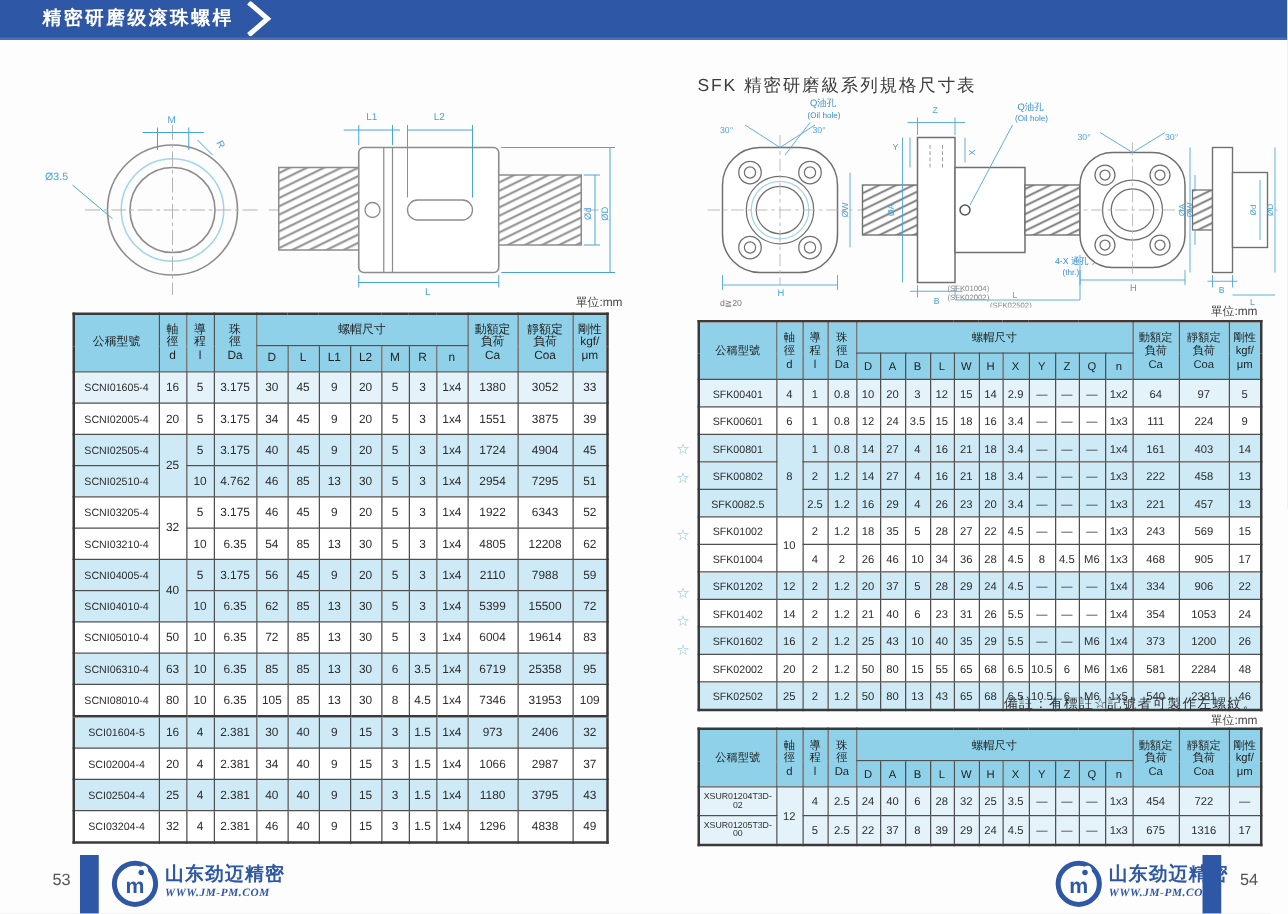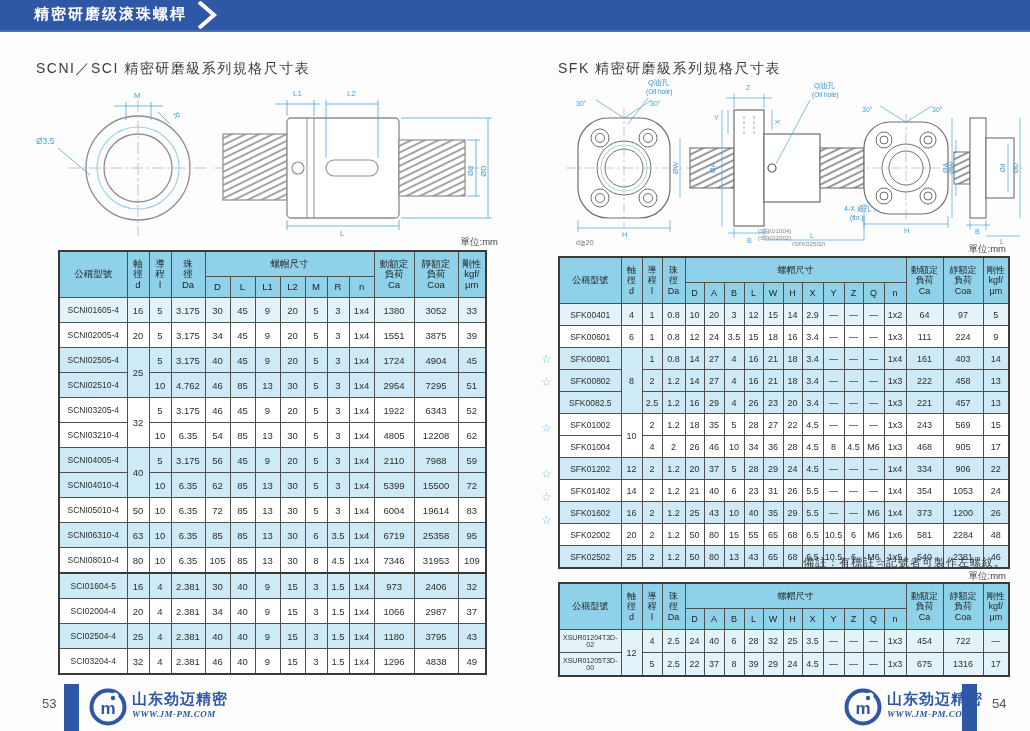--- a/index.html
+++ b/index.html
@@ -62,21 +62,20 @@
 
 <div class="sheet">
 
   <header class="topbar">
     <span class="tb-left">精密研磨级滚珠螺桿</span>
     <svg class="chev" width="24" height="28">
       <polyline points="3,1 18,14 3,27" fill="none" stroke="#ffffff" stroke-width="4"></polyline>
     </svg>
   </header>
 
-  <h2 class="sec-title st-l">SCNI／SCI 精密研磨級系列規格尺寸表</h2>
   <h2 class="sec-title st-r">SFK 精密研磨級系列規格尺寸表</h2>
 
   <svg class="diag dg-l" width="470" height="160" viewBox="0 0 470 160">
     <defs>
       <pattern id="thrL" width="6" height="8" patternUnits="userSpaceOnUse" patternTransform="rotate(64)">
         <rect width="6" height="8" fill="#ffffff"></rect>
         <line x1="1" y1="0" x2="1" y2="8" stroke="#8d8d8d" stroke-width="1.6"></line>
       </pattern>
     </defs>
 

